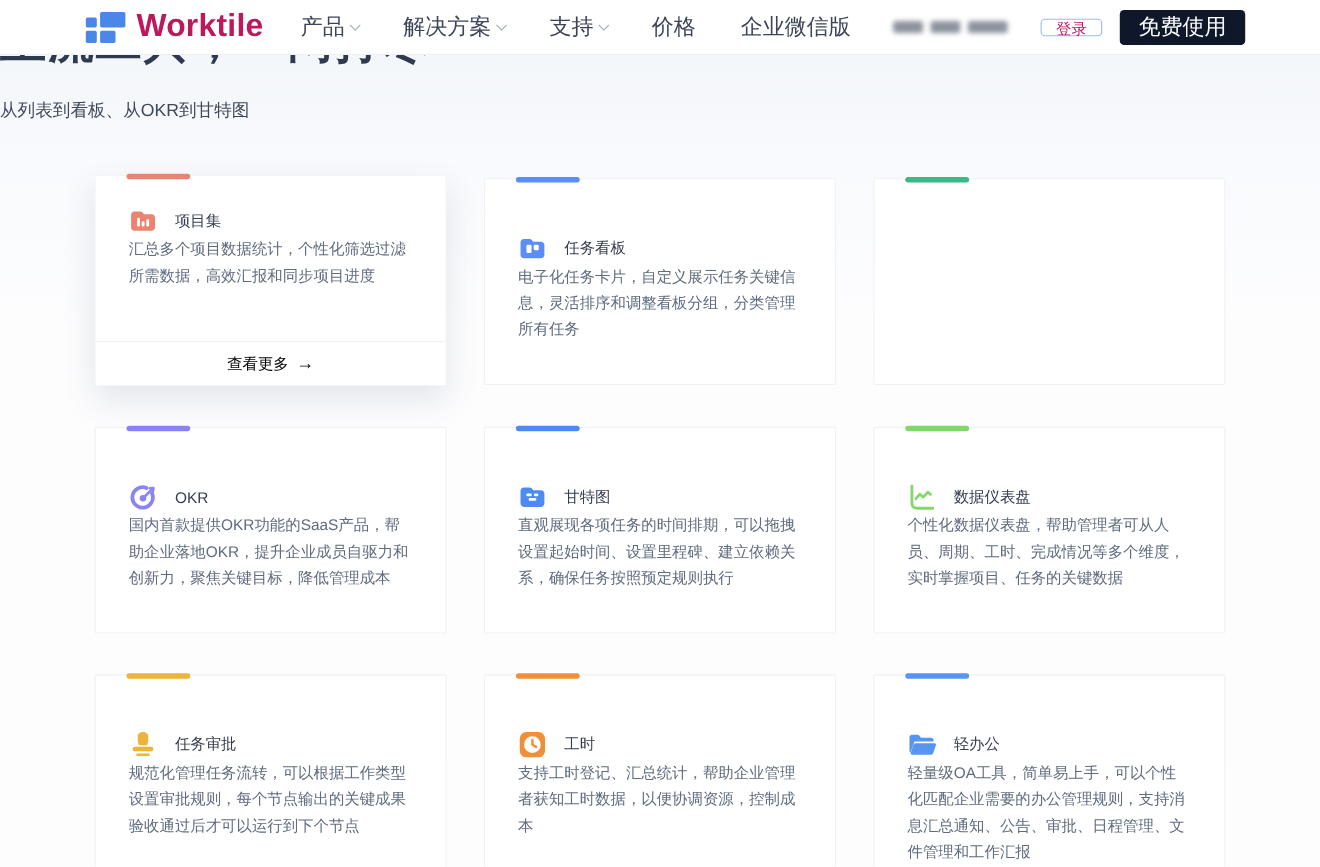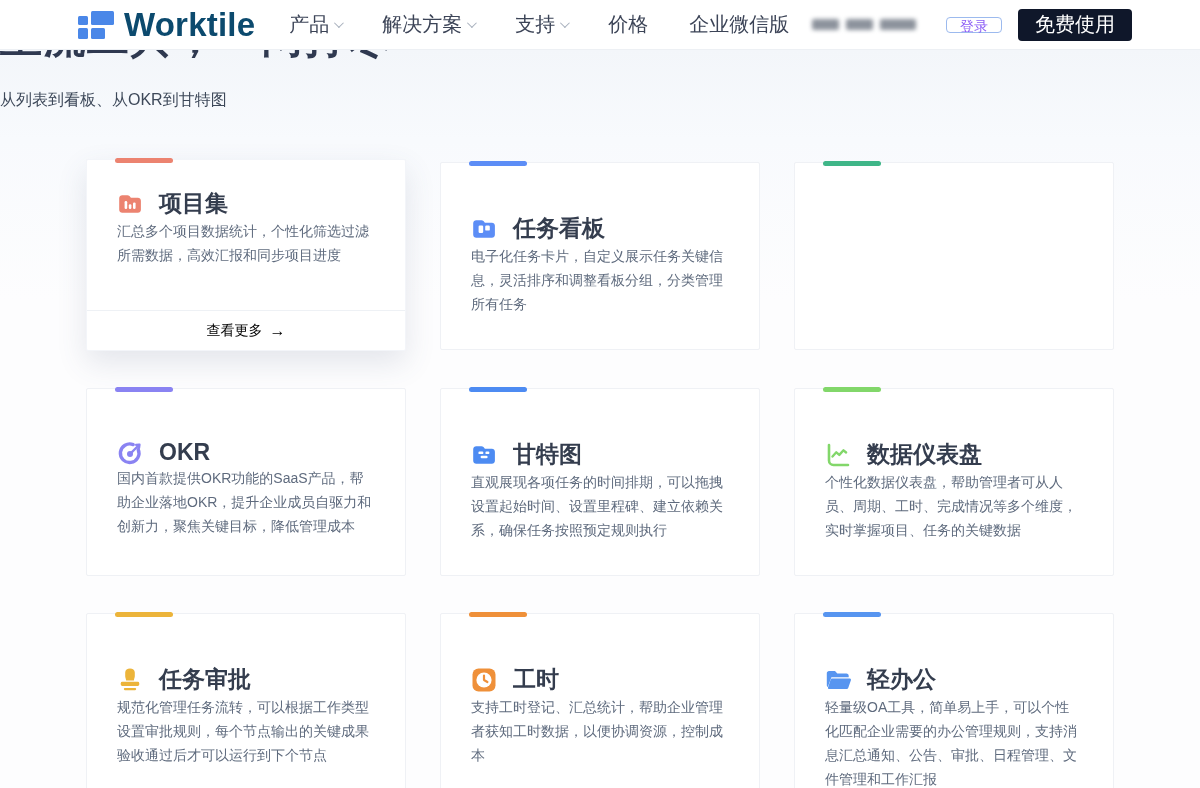--- a/index.html
+++ b/index.html
@@ -18,37 +18,37 @@
     padding:0 68px 0 78px;
     border-bottom:1px solid #edf0f4;
   }
   .brand { display:flex; align-items:center; gap:10px; cursor:pointer; }
   .brand-glyph { position:relative; width:36px; height:28px; }
   .brand-glyph i { position:absolute; background:#4a87e8; border-radius:1.5px; }
   .brand-glyph .b1 { left:0;  top:5px;  width:10px; height:9px; }
   .brand-glyph .b2 { left:13px; top:0;  width:23px; height:14px; }
   .brand-glyph .b3 { left:0;  top:17px; width:10px; height:11px; }
   .brand-glyph .b4 { left:13px; top:17px; width:14px; height:11px; }
-  .brand-name { font-size:33px; font-weight:700; color:#0c4a6e; letter-spacing:.2px; }
+  .brand-name { font-size:29px; font-weight:700; color:#be185d; letter-spacing:.2px; }
 
   .nav { display:flex; align-items:center; gap:41px; margin-left:34px; }
   .nav-item { display:flex; align-items:center; gap:5px; font-size:20px; color:#3c4457; cursor:pointer; }
   .chevron {
     width:7px; height:7px; border-right:1.6px solid #a8b0bd; border-bottom:1.6px solid #a8b0bd;
     transform:rotate(45deg) translateY(-2px); display:inline-block;
   }
 
   .header-right { margin-left:auto; display:flex; align-items:center; gap:16px; }
   .phone-blur { display:flex; align-items:center; gap:7px; filter:blur(2.2px); margin-right:14px; }
   .phone-blur i { display:block; height:11px; background:#8d939d; border-radius:2px; }
   .phone-blur .p1 { width:27px; } .phone-blur .p2 { width:27px; } .phone-blur .p3 { width:36px; }
   .btn-login {
     min-width:50px; height:16px; padding:0 13px;
     background:#fff; border:1px solid #9cbaee; border-radius:4px;
-    color:#8b5cf6; font-size:14px; cursor:pointer;
+    color:#be185d; font-size:14px; cursor:pointer;
   }
   .btn-cta {
     height:32px; padding:0 17px;
     background:#0f172a; border:none; border-radius:4px;
     color:#ffffff; font-size:20px; cursor:pointer;
   }
 
   
   .hero { position:relative; z-index:1; padding-top:50px; }
   .hero-title {
@@ -75,21 +75,21 @@
     box-shadow:0 12px 30px rgba(70,88,120,.14);
     border-color:#f3f5f9;
   }
   .accent {
     position:absolute; top:-2px; left:28px;
     width:58px; height:5px; border-radius:2.5px;
   }
   .card-head { display:flex; align-items:center; gap:16px; }
   .card-icon { width:26px; height:26px; flex:none; }
   .card-icon svg { display:block; width:26px; height:26px; }
-  .card-title { font-size:23px; font-weight:700; color:#343d4e; }
+  .card-title { font-size:14px; font-weight:400; color:#343d4e; }
   .card-desc { font-size:14px; line-height:24px; color:#5f6b7e; }
   .card-footer {
     position:absolute; left:0; right:0; bottom:0; height:40px;
     border-top:1px solid #eef1f5;
     display:flex; align-items:center; justify-content:center; gap:7px;
     color:#000000; font-size:14px; cursor:pointer;
   }
   .card-footer .arrow { font-size:16px; line-height:1; }
 </style>
 </head>

